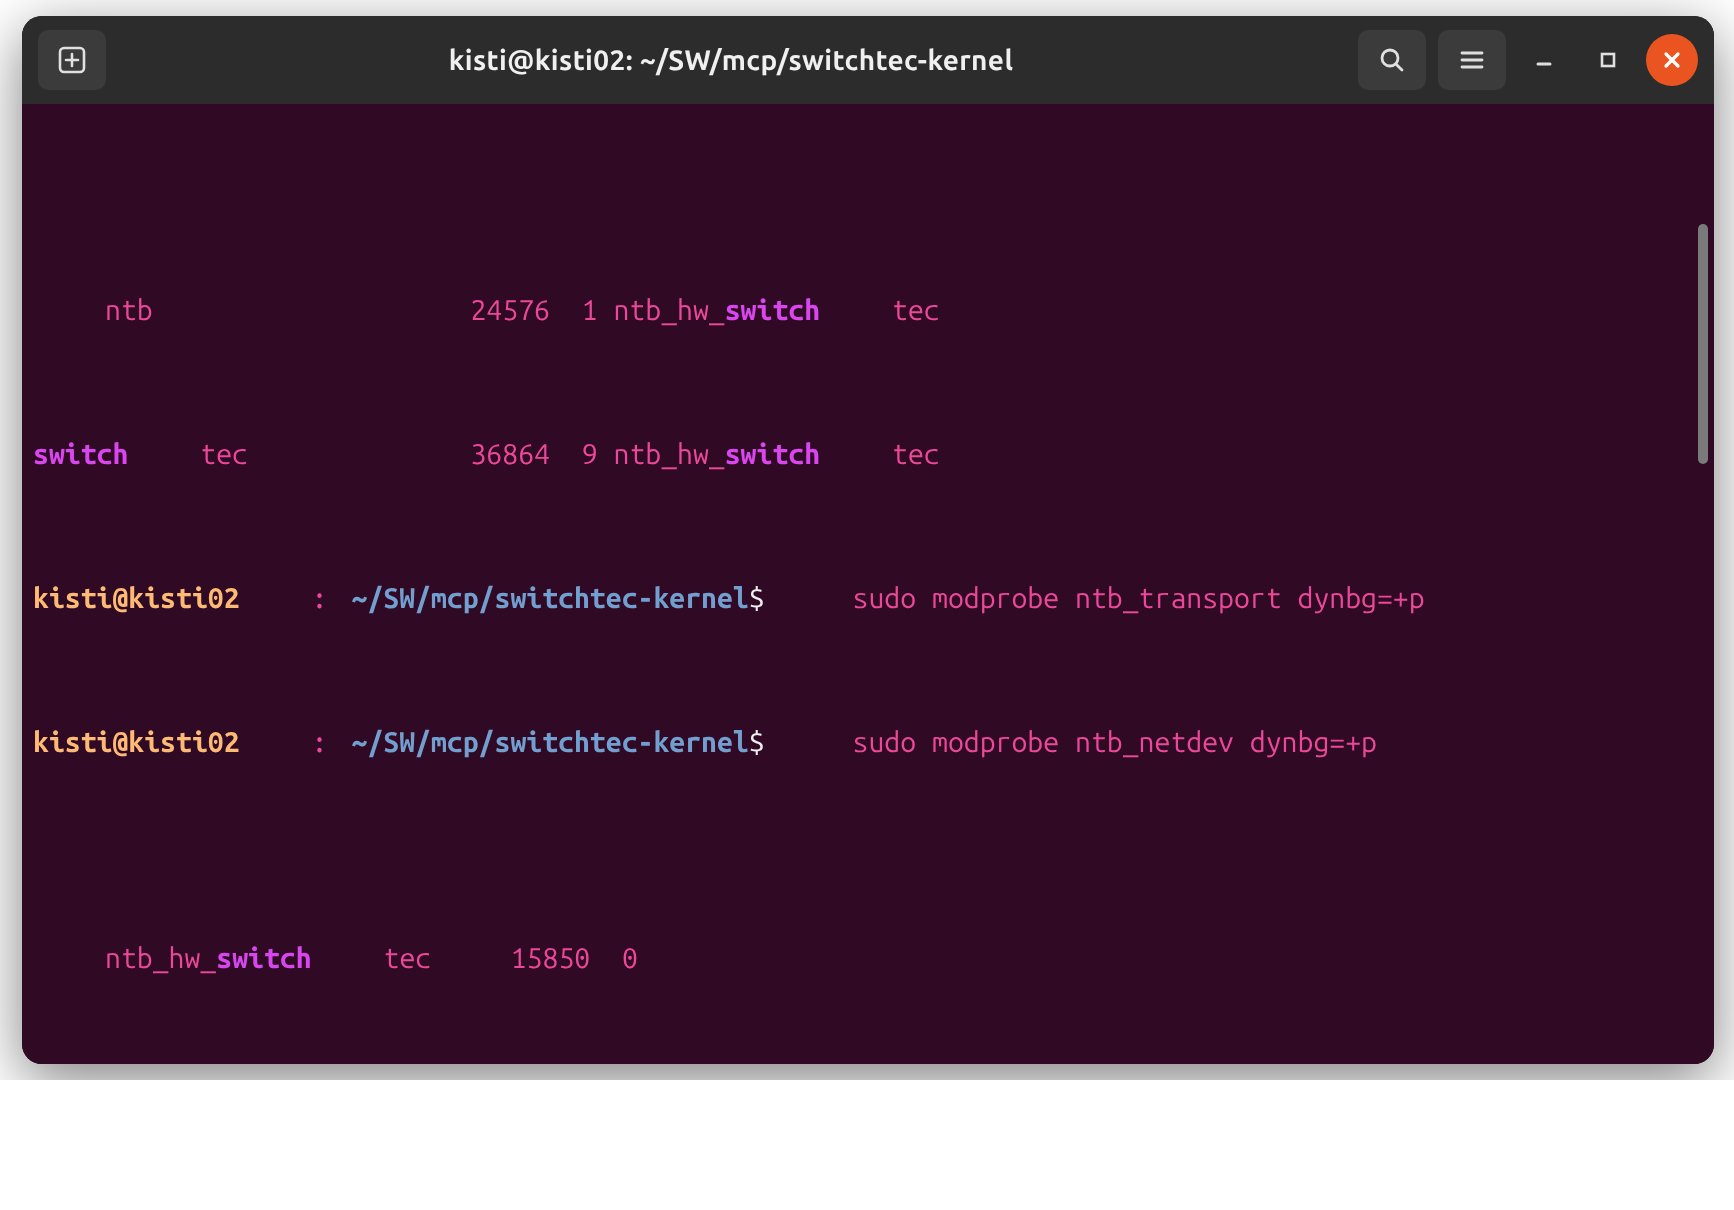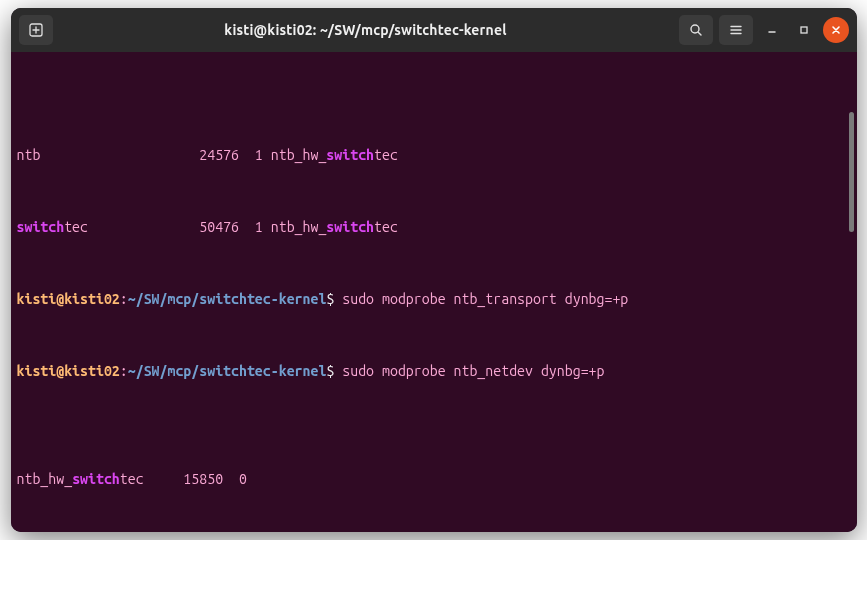--- a/index.html
+++ b/index.html
@@ -68,23 +68,23 @@
     position:relative;
     white-space:pre;
     font-family:"Ubuntu Mono","DejaVu Sans Mono",monospace;
   }
   .scrollbar {
     position:absolute; right:3px; top:60px; width:5px; height:120px;
     background:#7a7a7a; border-radius:3px;
   }
   .line { min-height:18px; }
   .user { color:#fdba74; font-weight:bold; }
-  .path { color:#729fcf; font-weight:bold; }
+  .path { color:#729fcf; font-weight:bold;margin-left:12px; }
   .dollar { color:#eeeef0; }
-  .white { color:#f9a8d4; }
+  .white { color:#ec4899;margin-left:36px; }
   .red { color:#d946ef; font-weight:bold; }
 </style>
 </head>
 <body>
 
 <div class="window">
   <div class="titlebar">
     <div class="tb-btn">
       <svg width="14" height="14" viewBox="0 0 14 14">
         <rect x="1" y="1" width="12" height="12" rx="2" fill="none" stroke="#e0e0e0" stroke-width="1.3"></rect>
@@ -121,21 +121,21 @@
       </div>
     </div>
   </div>
 
   <div class="terminal">
     <div class="scrollbar"></div>
 
     
     <div class="line"><span class="white">ntb                    24576  1 ntb_hw_</span><span class="red">switch</span><span class="white">tec</span></div>
     
-    <div class="line"><span class="red">switch</span><span class="white">tec              50476  1 ntb_hw_</span><span class="red">switch</span><span class="white">tec</span></div>
+    <div class="line"><span class="red">switch</span><span class="white">tec              36864  9 ntb_hw_</span><span class="red">switch</span><span class="white">tec</span></div>
     
     <div class="line"><span class="user">kisti@kisti02</span><span class="white">:</span><span class="path">~/SW/mcp/switchtec-kernel</span><span class="dollar">$</span><span class="white"> sudo modprobe ntb_transport dynbg=+p</span></div>
     
     <div class="line"><span class="user">kisti@kisti02</span><span class="white">:</span><span class="path">~/SW/mcp/switchtec-kernel</span><span class="dollar">$</span><span class="white"> sudo modprobe ntb_netdev dynbg=+p</span></div>
     
     
     
     <div class="line"><span class="white">ntb_hw_</span><span class="red">switch</span><span class="white">tec     15850  0</span></div>
     
     

